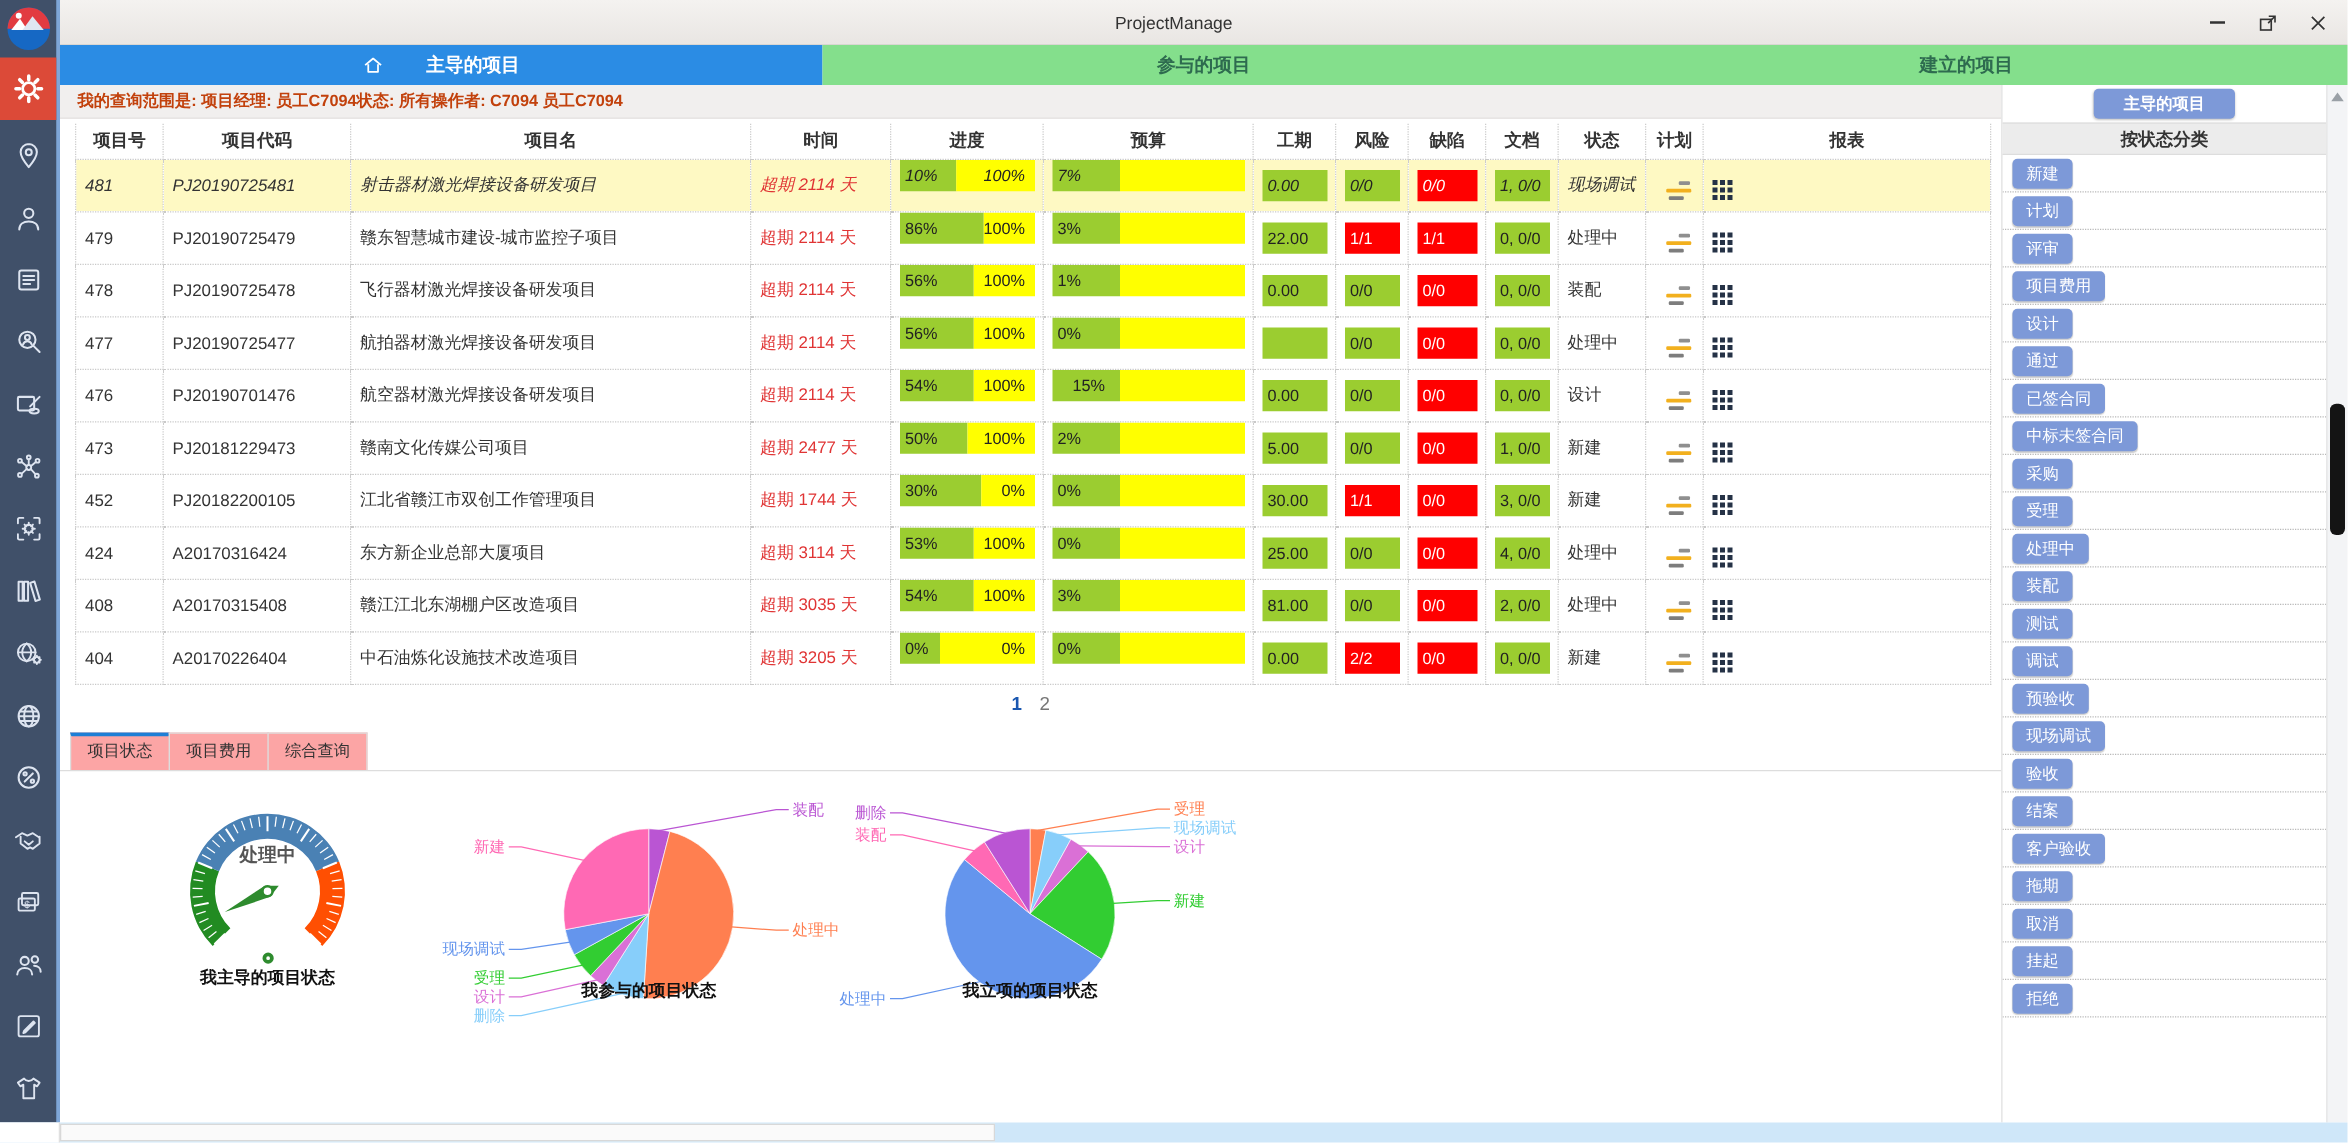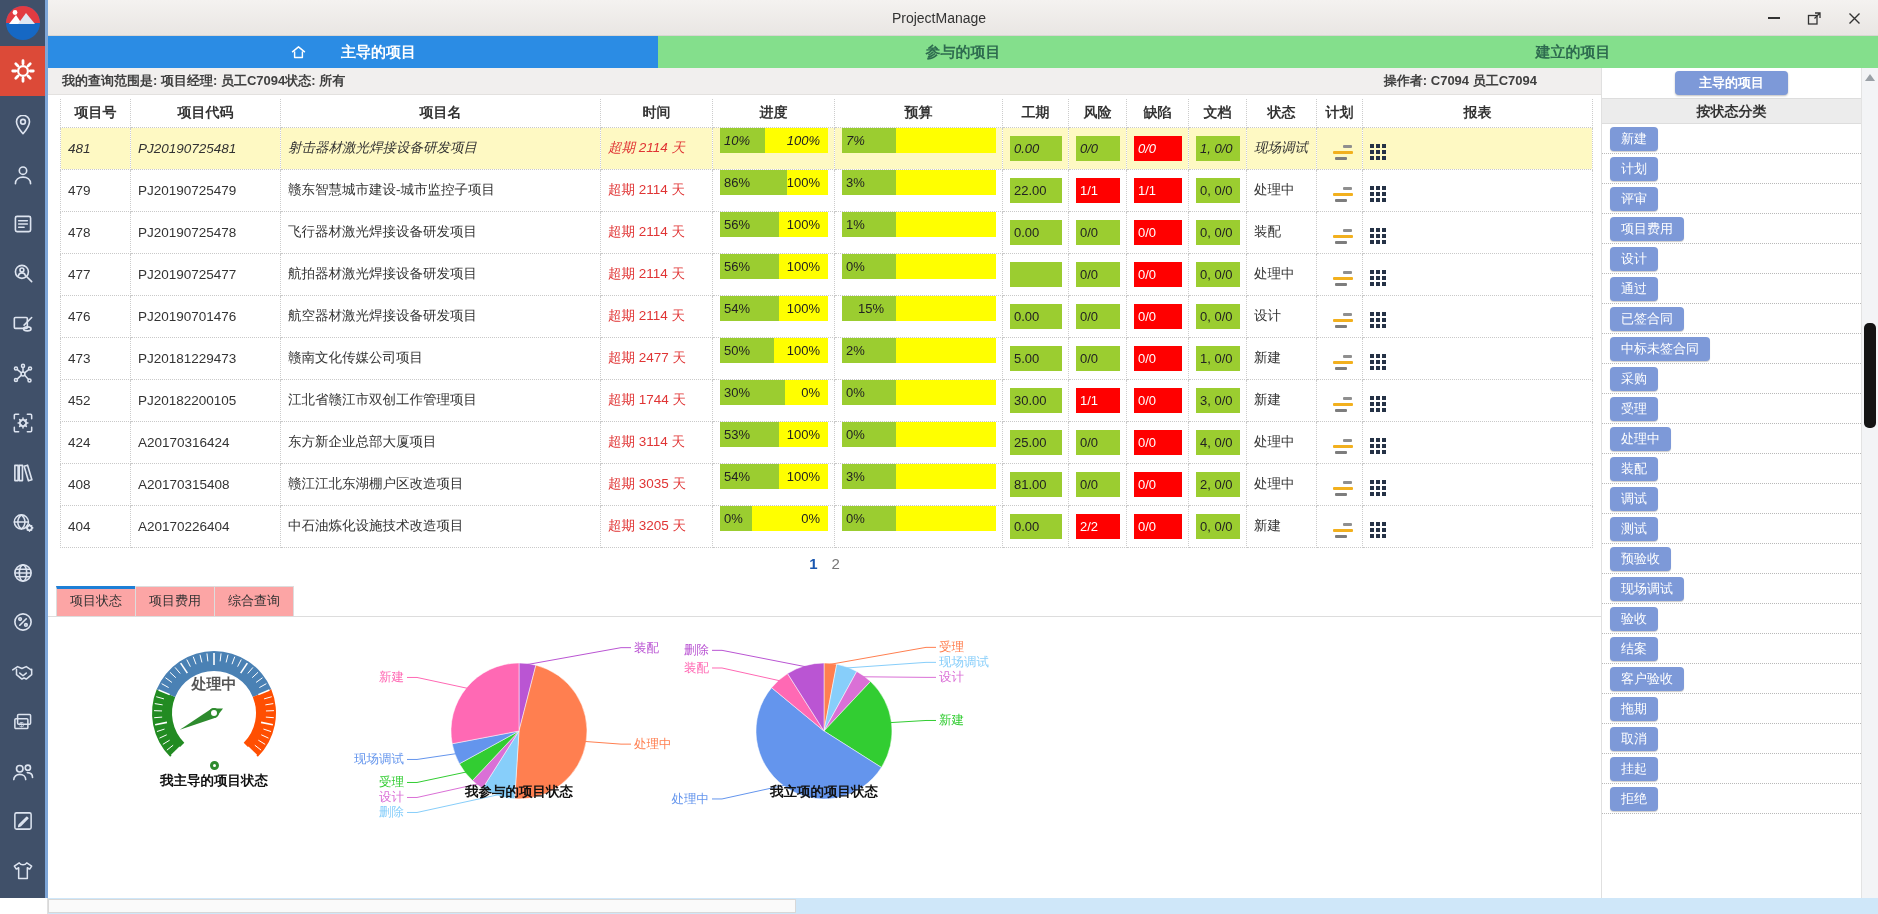--- a/index.html
+++ b/index.html
@@ -27,22 +27,22 @@
   
   .main { position:absolute; left:48px; top:36px; right:0; bottom:16px; display:flex; flex-direction:column; background:#fff; }
   .tabs { height:32px; display:flex; flex:0 0 32px; }
   .tab { flex:1; display:flex; align-items:center; justify-content:center; font-size:15px; font-weight:bold; cursor:pointer; }
   .tab.active { background:#2b8ce4; color:#fff; }
   .tab.green { background:#84df8c; color:#2e6b4f; }
   .tab .home { margin-right:34px; }
   .content { flex:1; display:flex; min-height:0; }
   .left { flex:1; min-width:0; display:flex; flex-direction:column; background:#fff; }
   .querybar { height:27px; flex:0 0 27px; background:#f1efee; border-bottom:1px solid #e3e1df;
-    display:flex; align-items:center; justify-content:space-between; padding:0 64px 0 14px;
-    font-size:13px; font-weight:bold; color:#404040; }
+    display:flex; align-items:center; justify-content:flex-start; padding:0 64px 0 14px;
+    font-size:13px; font-weight:bold; color:#c2410c; }
   
   .table-wrap { padding:4px 8px 0 12px; }
   table.grid { width:100%; border-collapse:collapse; table-layout:fixed; font-size:13.5px; }
   table.grid th { height:28px; font-size:14px; font-weight:bold; text-align:center;
     border-right:1px dotted #ccc; border-bottom:1px dotted #c9c9c9; background:#fff; }
   table.grid td { height:41px; padding:0 0 0 7px; border-right:1px dotted #ccc; border-bottom:1px dotted #c9c9c9; overflow:hidden; white-space:nowrap; }
   table.grid td:first-child, table.grid th:first-child { border-left:1px dotted #ccc; }
   tr.hl td { background:#fef9c3;font-style:italic; }
   td.t-time { color:#e03434; }
   .pbar { display:flex; height:25px; margin:0 6px 16px 0; font-size:13px; line-height:25px; color:#222; }
@@ -940,24 +940,24 @@
           <div class="status-row">
             <button class="status-btn">受理</button>
           </div>
           <div class="status-row">
             <button class="status-btn">处理中</button>
           </div>
           <div class="status-row">
             <button class="status-btn">装配</button>
           </div>
           <div class="status-row">
+            <button class="status-btn">测试</button>
+          </div>
+          <div class="status-row">
             <button class="status-btn">调试</button>
-          </div>
-          <div class="status-row">
-            <button class="status-btn">测试</button>
           </div>
           <div class="status-row">
             <button class="status-btn">预验收</button>
           </div>
           <div class="status-row">
             <button class="status-btn">现场调试</button>
           </div>
           <div class="status-row">
             <button class="status-btn">验收</button>
           </div>

